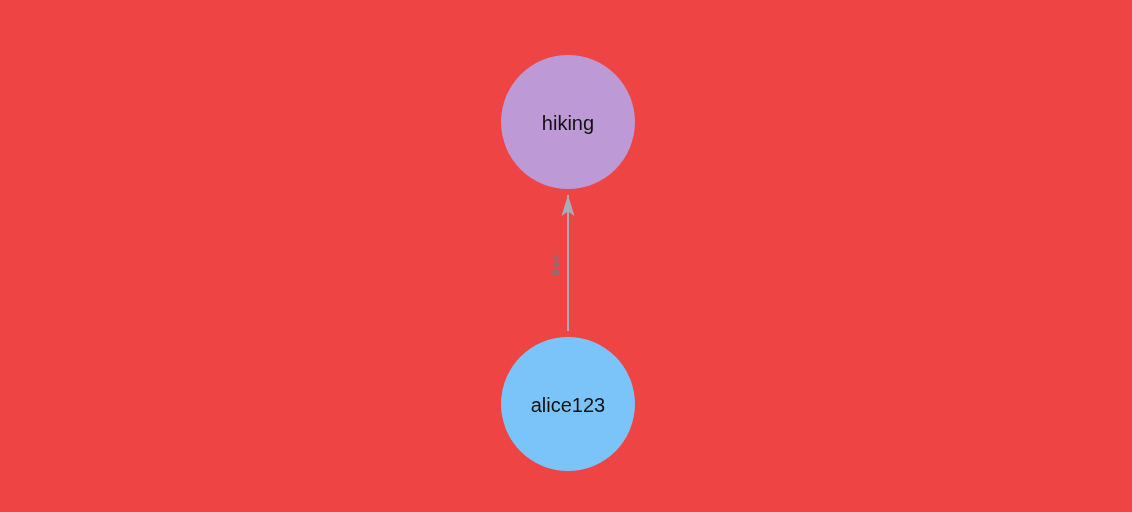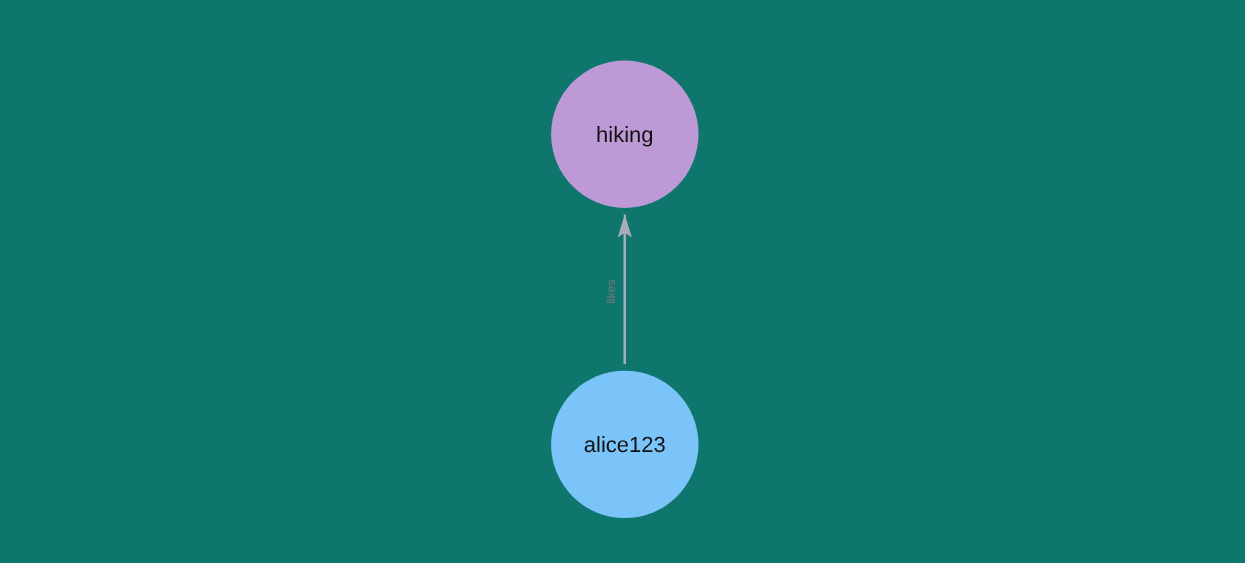--- a/index.html
+++ b/index.html
@@ -10,21 +10,21 @@
   body {
     width: 1132px;
     height: 512px;
     overflow: hidden;
     font-family: "Liberation Sans", sans-serif;
   }
   #graph-canvas {
     position: relative;
     width: 1132px;
     height: 512px;
-    background: #0f766e;
+    background: #ef4444;
   }
   #graph-svg {
     position: absolute;
     top: 0;
     left: 0;
     width: 1132px;
     height: 512px;
     display: block;
   }
   .node-label {

